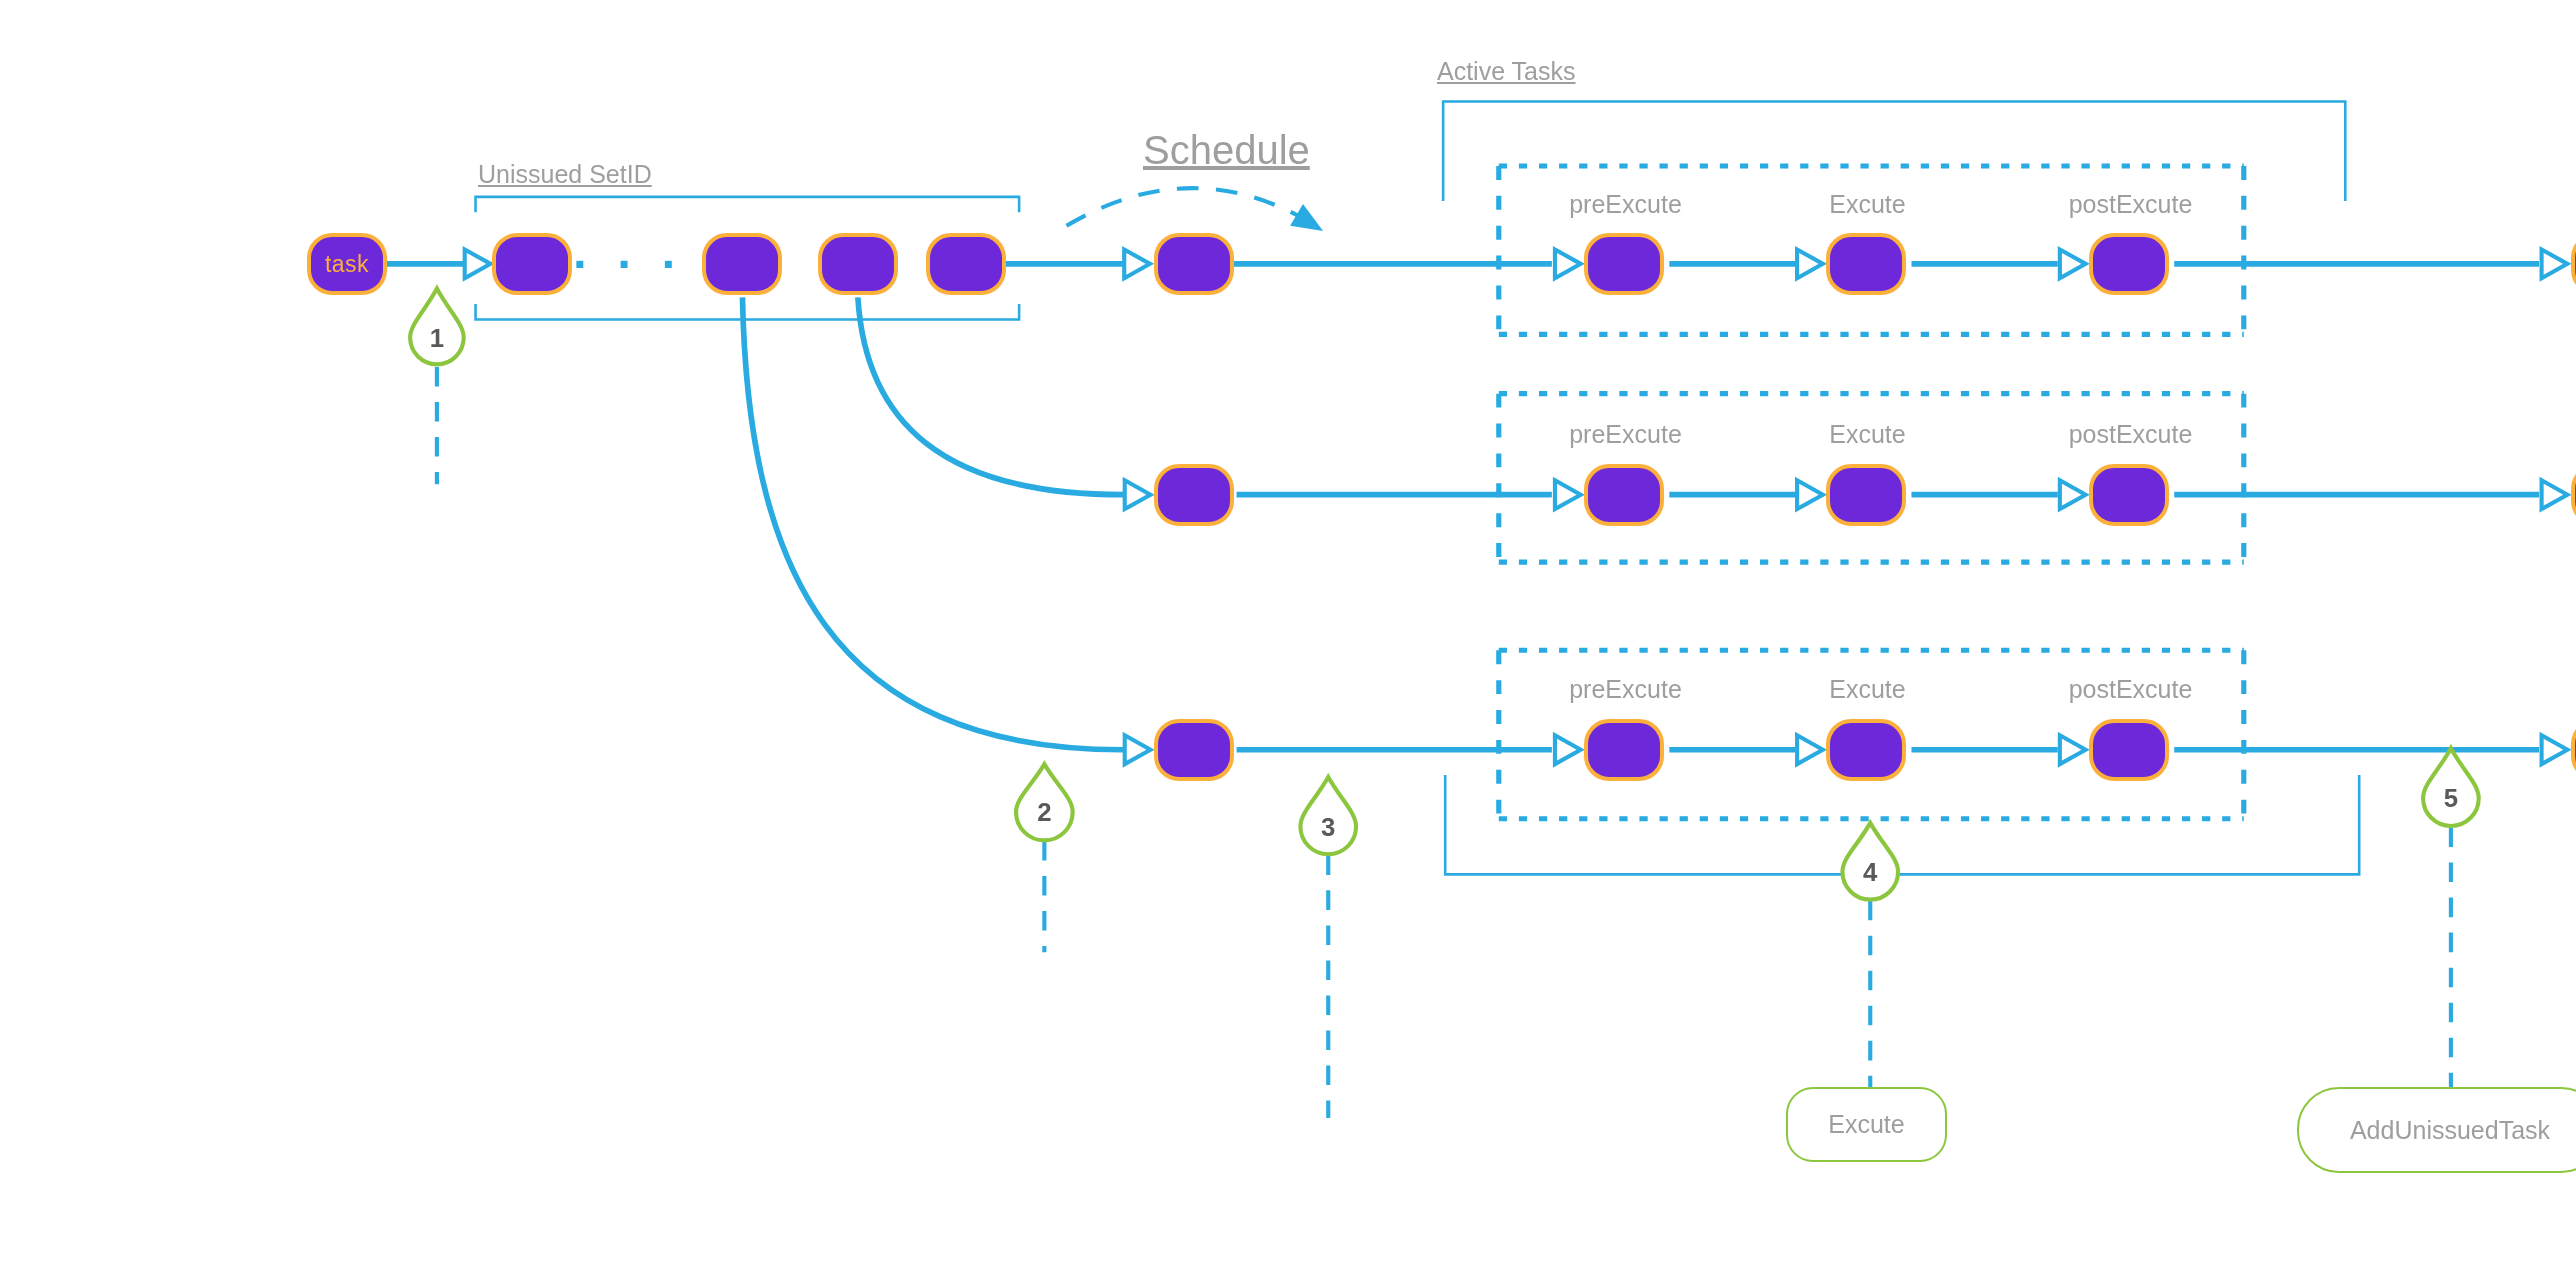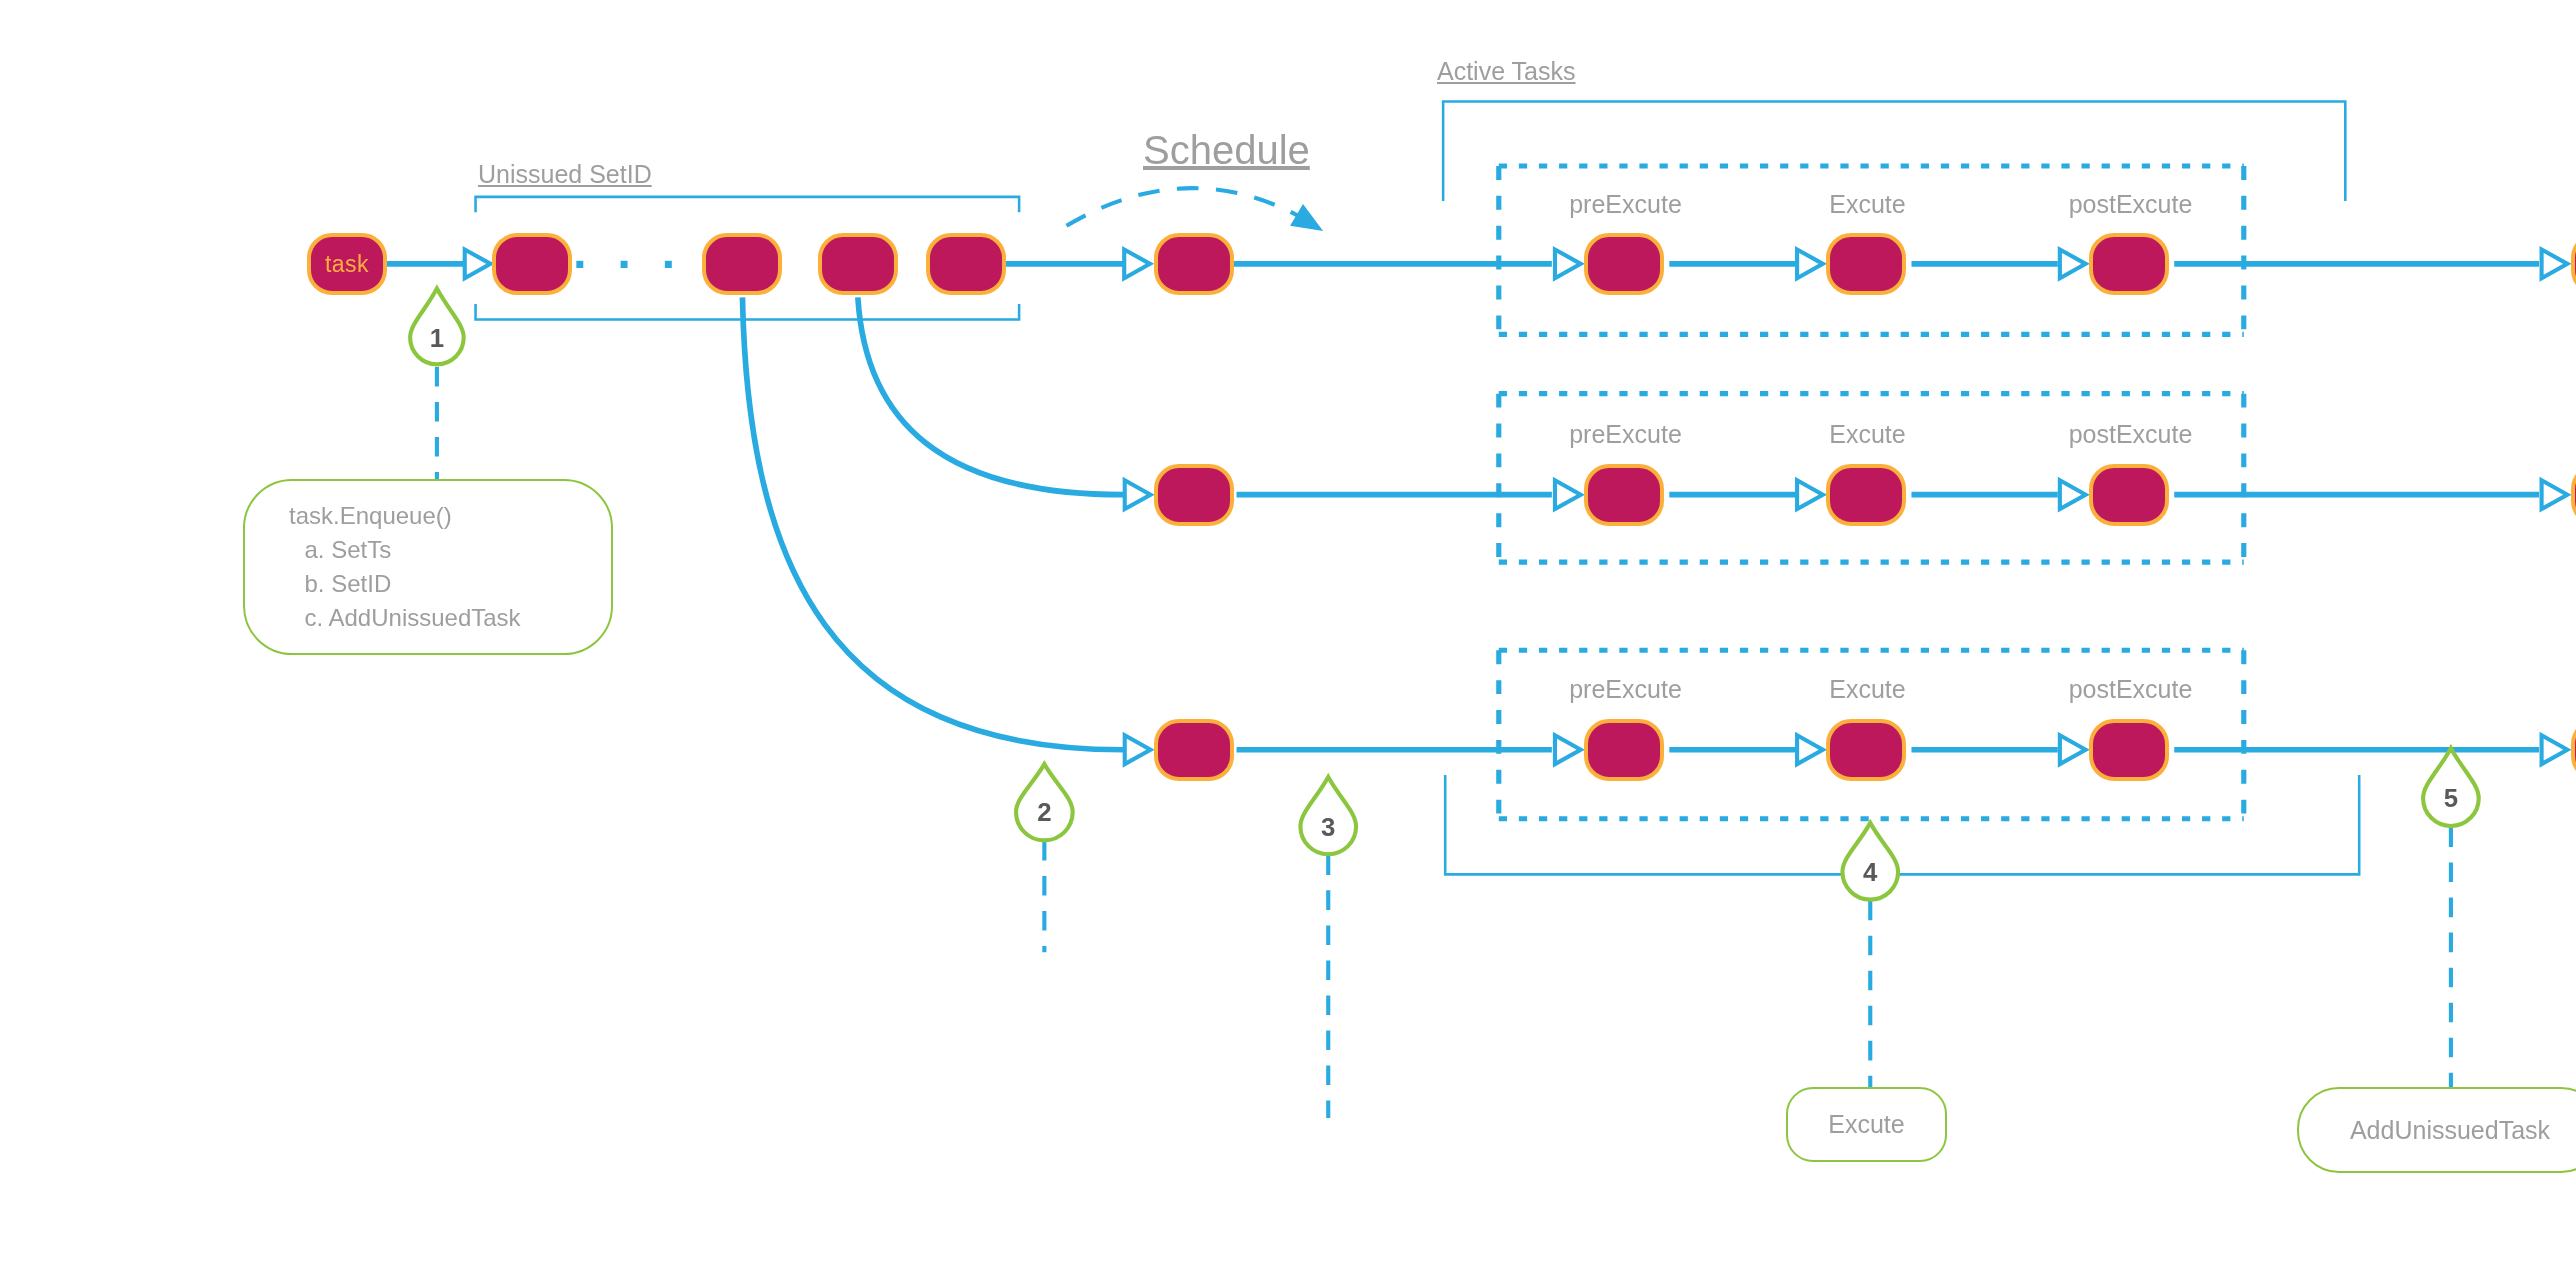--- a/index.html
+++ b/index.html
@@ -2,21 +2,21 @@
 <html style="font-size:8.2px"><head>
 <meta charset="utf-8">
 <style>
   html,body{margin:0;padding:0;background:#ffffff;}
   body{width:3114px;height:1282px;position:relative;font-family:"Liberation Sans",sans-serif;}
   #canvas{position:absolute;left:0;top:0;width:3114px;height:1282px;background:#fff;overflow:hidden;}
   #wires{position:absolute;left:0;top:0;}
 
   
   .node{position:absolute;width:80px;height:62px;box-sizing:border-box;
-        border:4.6px solid #FBB03B;border-radius:25px;background:#be185d;}
+        border:4.6px solid #FBB03B;border-radius:25px;background:#6d28d9;}
   .node.task{display:flex;align-items:center;justify-content:center;
         color:#FBB03B;font-size:23px;letter-spacing:0.5px;}
 
   
   .lbl{position:absolute;color:#9E9E9E;white-space:nowrap;text-decoration:underline;}
   .lbl.section{font-size:25px;}
   .lbl.schedule{font-size:40px;}
   .stage{position:absolute;width:155px;text-align:center;font-size:25px;color:#9E9E9E;white-space:nowrap;}
 
   
@@ -175,26 +175,20 @@
   <div class="stage" style="left:1548px;top:190px;">preExcute</div>
   <div class="stage" style="left:1790px;top:190px;">Excute</div>
   <div class="stage" style="left:2053px;top:190px;">postExcute</div>
   <div class="stage" style="left:1548px;top:420px;">preExcute</div>
   <div class="stage" style="left:1790px;top:420px;">Excute</div>
   <div class="stage" style="left:2053px;top:420px;">postExcute</div>
   <div class="stage" style="left:1548px;top:675px;">preExcute</div>
   <div class="stage" style="left:1790px;top:675px;">Excute</div>
   <div class="stage" style="left:2053px;top:675px;">postExcute</div>
 
-  <div class="gbox multi" style="left:243px;top:479px;width:370px;height:176px;border-radius:49px;">
-    <span>task.Enqueue()</span>
-    <span class="sub">a. SetTs</span>
-    <span class="sub">b. SetID</span>
-    <span class="sub">c. AddUnissuedTask</span>
-  </div>
 
 
 
   <div class="gbox" style="left:1786px;top:1087px;width:161px;height:75px;border-radius:27px;">
     <span>Excute</span>
   </div>
 
   <div class="gbox" style="left:2297px;top:1087px;width:306px;height:86px;border-radius:42px;">
     <span>AddUnissuedTask</span>
   </div>

